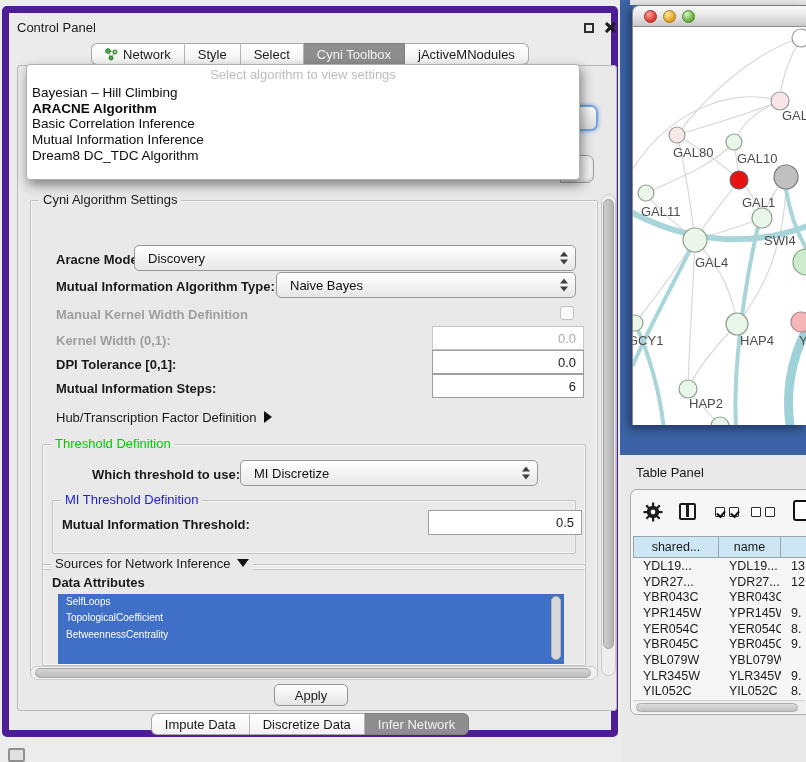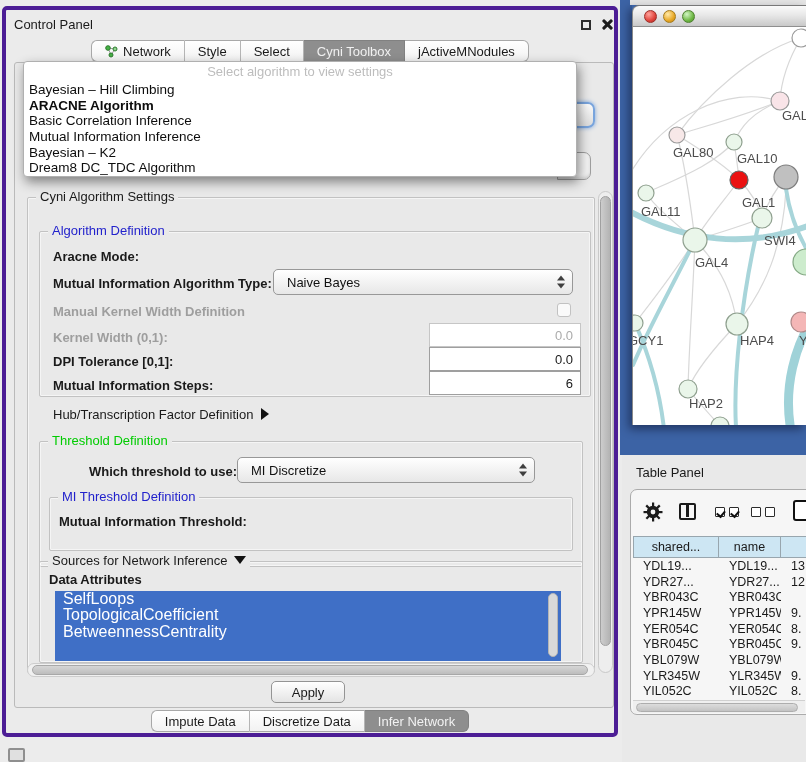--- a/index.html
+++ b/index.html
@@ -4,21 +4,21 @@
 <style>
   * { box-sizing: border-box; }
   html,body { margin:0; padding:0; }
   body {
     width:806px; height:762px; position:relative; overflow:hidden;
     background:#ececec; font-family:"Liberation Sans", sans-serif; font-size:13px; color:#1a1a1a;
   }
 
   
   .control-panel { position:absolute; left:2px; top:6px; width:616px; height:731px;
-    background:#ebebeb; border:4px solid #4c1d95; border-radius:5px; }
+    background:#ebebeb; border:7px solid #4c1d95; border-radius:5px; }
   .cp-title { position:absolute; left:8px; top:7px; font-size:13px; color:#1a1a1a; }
   .float-btn { position:absolute; left:575px; top:10px; width:10px; height:10px; border:2px solid #2d2d2d; background:transparent; }
   .close-btn { position:absolute; left:595px; top:8px; width:13px; height:13px; }
   .close-btn::before,.close-btn::after { content:""; position:absolute; left:5px; top:0; width:3px; height:13px; background:#1c1c1c; border-radius:1px; }
   .close-btn::before { transform:rotate(45deg); } .close-btn::after { transform:rotate(-45deg); }
 
   .tabbar { position:absolute; left:0; top:30px; width:100%; display:flex; justify-content:center; z-index:3; }
   .seg { height:22px; padding:0 13px; background:linear-gradient(#ffffff,#f2f2f2);
     border-top:1px solid #a8a8a8; border-bottom:1px solid #a8a8a8; border-right:1px solid #b5b5b5;
     font-size:13px; display:flex; align-items:center; gap:5px; }
@@ -59,21 +59,21 @@
   .fld { position:absolute; background:#fff; border:1px solid #9f9f9f; font-size:13px;
     display:flex; align-items:center; justify-content:flex-end; padding:0 7px; }
   .fld.dis { color:#ababab; border-color:#c6c6c6; }
 
   .checkbox { position:absolute; width:14px; height:14px; border:1px solid #c2c2c2; border-radius:3px; background:#fafafa; }
 
   .tri-right { display:inline-block; width:0; height:0; border-top:6px solid transparent; border-bottom:6px solid transparent; border-left:8px solid #111; margin-left:8px; vertical-align:-1px; }
   .tri-down  { display:inline-block; width:0; height:0; border-left:6px solid transparent; border-right:6px solid transparent; border-top:8px solid #111; margin-left:6px; vertical-align:1px; }
 
   .attr-list { position:absolute; left:40px; top:528px; width:506px; height:70px; background:#3f6fc6; overflow:hidden; }
-  .attr-item { height:16.4px; line-height:16.4px; color:#fff; font-size:16px; padding-left:8px; white-space:nowrap; }
+  .attr-item { height:16.4px; line-height:16.4px; color:#fff; font-size:10px; padding-left:8px; white-space:nowrap; }
   .attr-sb { position:absolute; left:533px; top:530px; width:10px; height:64px; background:#d9d9d9; border:1px solid #b5b5b5; border-radius:5px; z-index:2; }
 
   .vsb { position:absolute; left:583px; top:128px; width:15px; height:482px; background:#eeeeee; border:1px solid #c9c9c9; border-radius:8px; }
   .vsb .thumb { position:absolute; left:1px; top:4px; width:11px; height:450px; background:linear-gradient(90deg,#cdcdcd,#b3b3b3); border:1px solid #a0a0a0; border-radius:6px; }
   .hsb { position:absolute; left:12px; top:600px; width:568px; height:14px; background:#f1f1f1; border:1px solid #cdcdcd; border-radius:8px; }
   .hsb .thumb { position:absolute; left:4px; top:1px; width:556px; height:10px; background:linear-gradient(#d6d6d6,#bdbdbd); border:1px solid #a8a8a8; border-radius:6px; }
 
   .btn { position:absolute; background:linear-gradient(#ffffff,#e4e4e4); border:1px solid #949494;
     border-radius:5px; display:flex; align-items:center; justify-content:center; font-size:13px; }
 
@@ -160,34 +160,34 @@
     <div class="combo-frag1"></div>
     <div class="combo-frag2"></div>
 
     <div class="dropdown">
       <div class="dd-ph">Select algorithm to view settings</div>
       <div id="dd-list">
           <div class="dd-item">Bayesian – Hill Climbing</div>
           <div class="dd-item bold">ARACNE Algorithm</div>
           <div class="dd-item">Basic Correlation Inference</div>
           <div class="dd-item">Mutual Information Inference</div>
-          <div class="dd-item">Bayesian – K2</div>
           <div class="dd-item">Dream8 DC_TDC Algorithm</div>
         </div>
     </div>
 
     <div class="grp" style="left:12px; top:134px; width:568px; height:476px;">
       <span class="legend">Cyni Algorithm Settings</span>
     </div>
 
-    <div class="grp" style="left:24px; top:168px; width:552px; height:166px;">
-      <span class="legend blue">Algorithm Definition</span>
-    </div>
 
     <span class="lbl" style="left:38px; top:186px;">Aracne Mode:</span>
+    <div class="combo" style="left:116px; top:179px; width:442px; height:26px;">
+      <span>Discovery</span>
+        <span class="spin"></span>
+    </div>
 
     <span class="lbl" style="left:38px; top:213px;">Mutual Information Algorithm Type:</span>
     <div class="combo" style="left:258px; top:206px; width:300px; height:26px;">
       <span>Naive Bayes</span>
         <span class="spin"></span>
     </div>
 
     <span class="lbl dis" style="left:38px; top:241px;">Manual Kernel Width Definition</span>
     <span class="checkbox" style="left:542px; top:240px;"></span>
 
@@ -210,20 +210,21 @@
     <span class="lbl" style="left:74px; top:401px;">Which threshold to use:</span>
     <div class="combo" style="left:222px; top:394px; width:298px; height:26px;">
       <span>MI Discretize</span>
         <span class="spin"></span>
     </div>
 
     <div class="grp" style="left:34px; top:434px; width:524px; height:54px;">
       <span class="legend blue">MI Threshold Definition</span>
     </div>
     <span class="lbl" style="left:44px; top:451px;">Mutual Information Threshold:</span>
+    <div class="fld" style="left:410px; top:444px; width:154px; height:25px;">0.5</div>
 
     <div class="grp" style="left:24px; top:498px; width:544px; height:102px;">
       <span class="legend">
         <span>Sources for Network Inference</span><span class="tri-down"></span>
       </span>
     </div>
     <span class="lbl" style="left:34px; top:509px;">Data Attributes</span>
     <div class="attr-list" id="attr-list">
         <div class="attr-item">SelfLoops</div>
         <div class="attr-item">TopologicalCoefficient</div>

